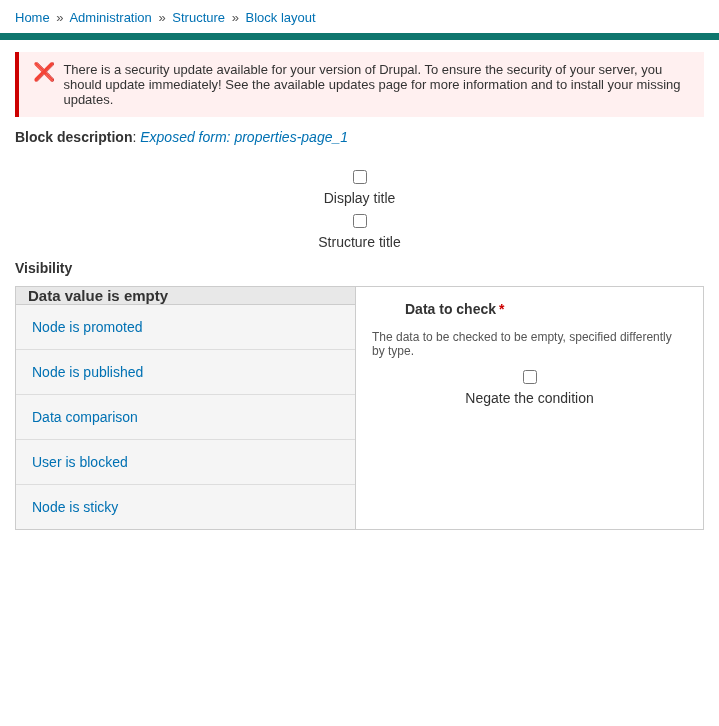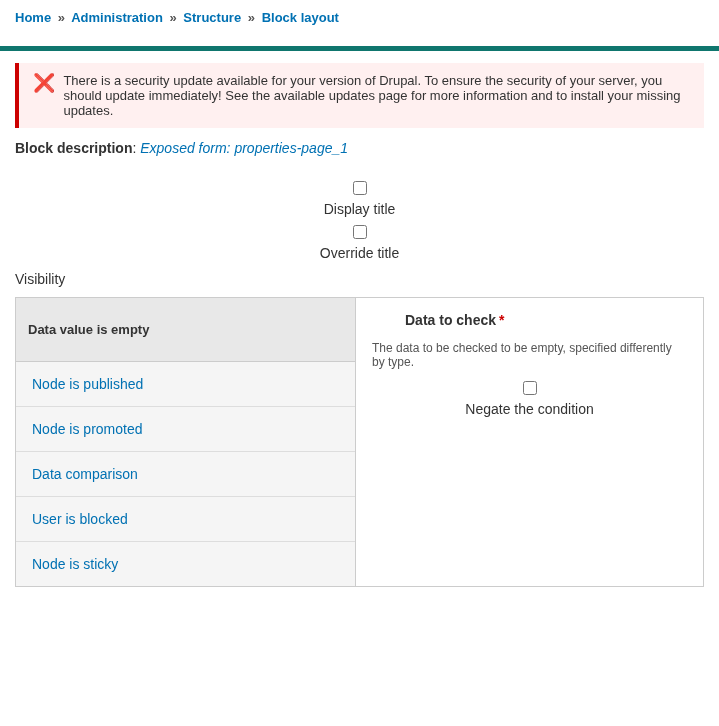--- a/index.html
+++ b/index.html
@@ -6,25 +6,24 @@
     body {
       font-family: Arial, sans-serif;
       font-size: 14px;
       color: #333;
       background: #fff;
       width: 719px;
     }
 
     
     .breadcrumb {
-      padding: 10px 15px 21px 15px;
+      padding: 10px 15px 8px 15px;
       font-size: 13px;
       color: #555;
-      border-bottom: 5px solid #0f766e;
-      font-weight: bold;
+      border-bottom: 7px solid #0f766e;
     }
     .breadcrumb a {
       color: #0071b3;
       text-decoration: none;
     }
     .breadcrumb .sep { color: #555; margin: 0 3px; }
 
     
     .alert-banner {
       background: #fff0f0;
@@ -71,44 +70,44 @@
       font-size: 14px;
       flex-direction: column;
     }
     .checkbox-row input[type="checkbox"] {
       width: 14px;
       height: 14px;
     }
 
     
     .visibility-label {
-      font-weight: normal;
+      font-weight: bold;
       font-size: 14px;
       margin-top: 10px;
       margin-bottom: 10px;
     }
 
     
     .visibility-container {
       border: 1px solid #ccc;
       display: flex;
       width: 100%;
     }
 
     
     .left-column {
       width: 340px;
       border-right: 1px solid #ccc;
       flex-shrink: 0;
     }
     .left-column-header {
       background: #e8e8e8;
-      padding: 24px 12px;
-      font-weight: bold;
-      font-size: 13px;
+      padding: 0 12px;
+      font-weight: bold;
+      font-size: 15px;
       border-bottom: 1px solid #ccc;
     }
     .list-item {
       padding: 14px 16px;
       border-bottom: 1px solid #ddd;
       cursor: pointer;
       font-size: 14px;
       color: #0071b3;
       background: #f5f5f5;
     }
@@ -205,32 +204,32 @@
     <span class="value">Exposed form: properties-page_1</span>
   </div>
 
   <div class="checkbox-row">
     <input type="checkbox" id="display-title" style="">
     <label for="display-title">Display title</label>
   </div>
 
   <div class="checkbox-row">
     <input type="checkbox" id="override-title" style="">
-    <label for="override-title">Override title</label>
+    <label for="override-title">Structure title</label>
   </div>
 
   <div class="visibility-label">Visibility</div>
 
   <div class="visibility-container">
 
     <div class="left-column">
       <div class="left-column-header">Data value is empty</div>
 
+      <div class="list-item">Node is promoted</div>
       <div class="list-item">Node is published</div>
-      <div class="list-item">Node is promoted</div>
       <div class="list-item">Data comparison</div>
       <div class="list-item">User is blocked</div>
       <div class="list-item">Node is sticky</div>
     </div>
 
     <div class="right-column">
 
       <div class="field-label">
         <span>Data to check</span><span class="required">*</span>
       </div>

